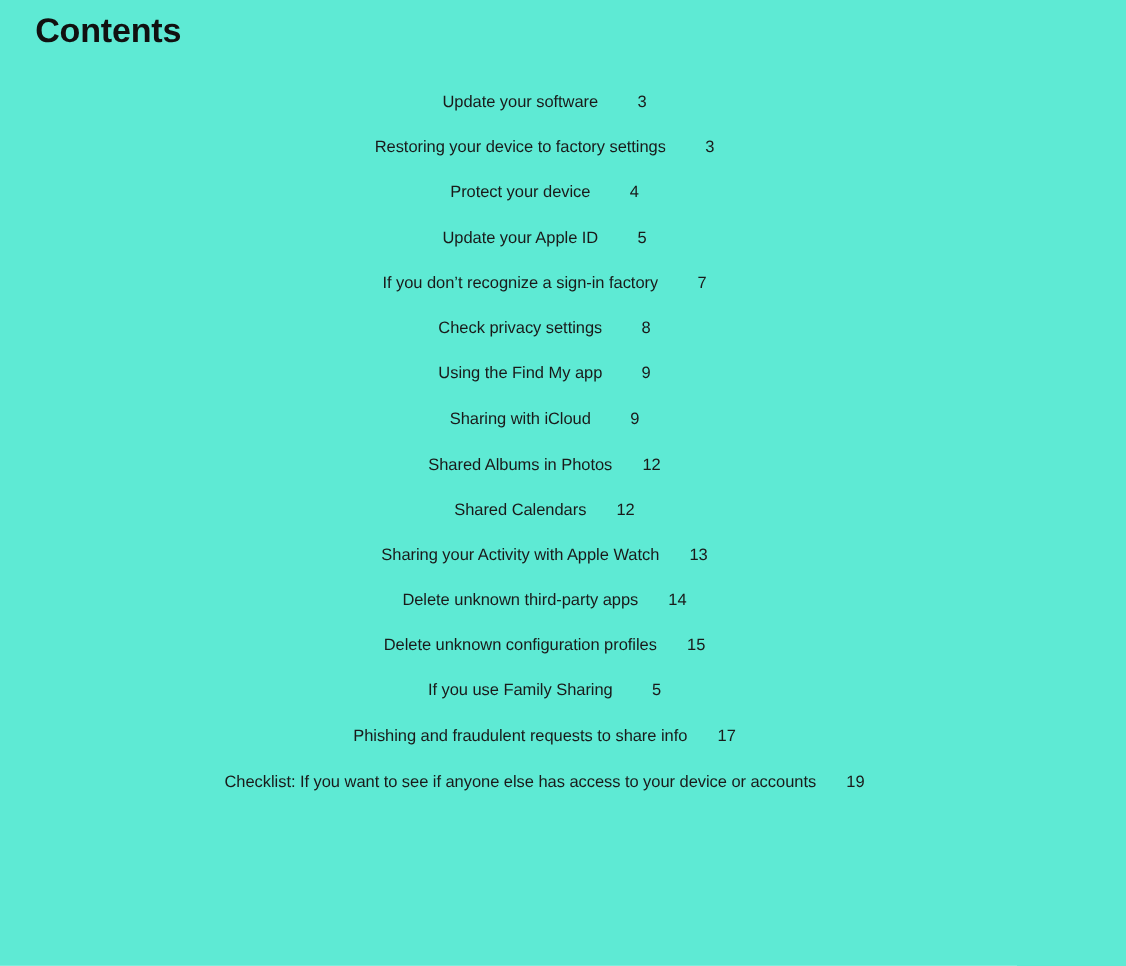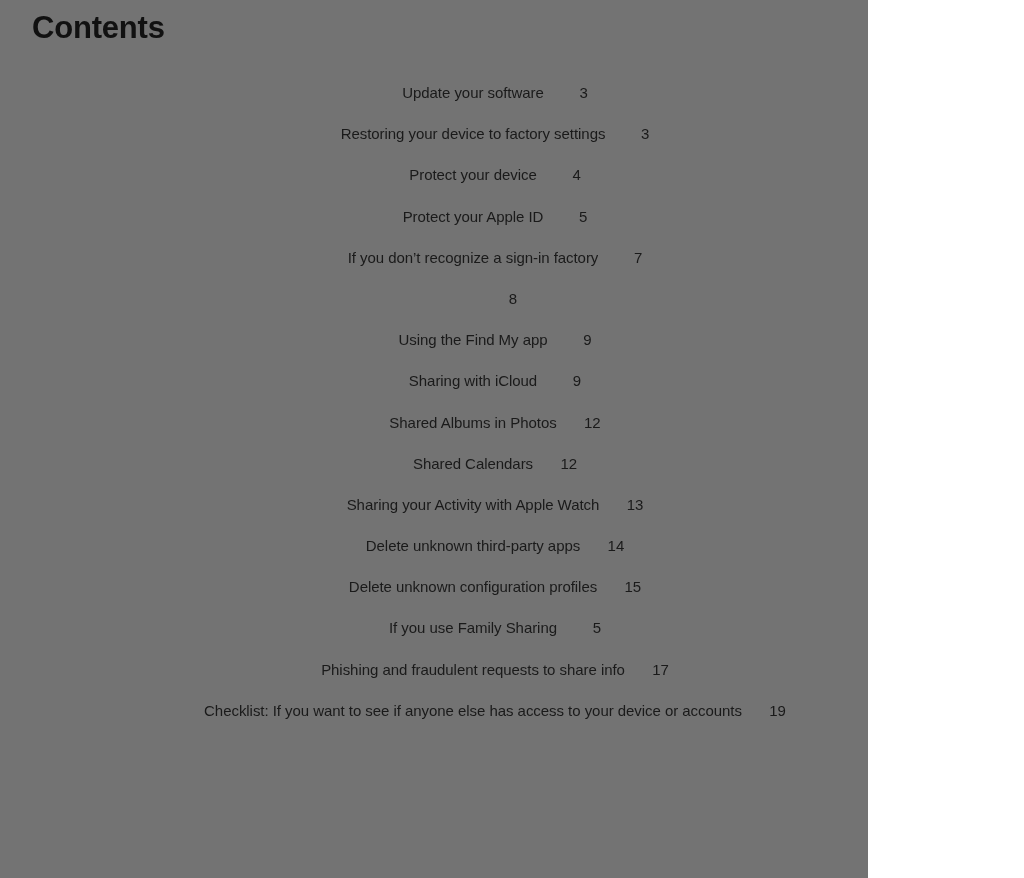--- a/index.html
+++ b/index.html
@@ -10,25 +10,25 @@
   body {
     width: 1024px;
     height: 878px;
     overflow: hidden;
     font-family: "Liberation Sans", "DejaVu Sans", sans-serif;
     color: #1a1a1a;
     -webkit-font-smoothing: antialiased;
   }
   .page {
     position: relative;
-    width: 868px;
+    width: 1024px;
     height: 878px;
     box-sizing: border-box;
     padding: 0;
-    background: #737373;
+    background: #5eead4;
   }
   .toc-title {
     position: absolute;
     left: 32px;
     top: 8px;
     font-size: 31px;
     line-height: 40px;
     font-weight: 700;
     letter-spacing: -0.2px;
     color: #111111;
@@ -87,30 +87,31 @@
       <span class="toc-entry-label">Restoring your device to factory settings</span>
       <span class="toc-entry-page">3</span>
     </li>
 
     <li class="toc-entry">
       <span class="toc-entry-label">Protect your device</span>
       <span class="toc-entry-page">4</span>
     </li>
 
     <li class="toc-entry">
-      <span class="toc-entry-label">Protect your Apple ID</span>
+      <span class="toc-entry-label">Update your Apple ID</span>
       <span class="toc-entry-page">5</span>
     </li>
 
     <li class="toc-entry">
       <span class="toc-entry-label">If you don’t recognize a sign-in factory</span>
       <span class="toc-entry-page">7</span>
     </li>
 
     <li class="toc-entry">
+      <span class="toc-entry-label">Check privacy settings</span>
       <span class="toc-entry-page">8</span>
     </li>
 
     <li class="toc-entry">
       <span class="toc-entry-label">Using the Find My app</span>
       <span class="toc-entry-page">9</span>
     </li>
 
 
     <li class="toc-entry">

